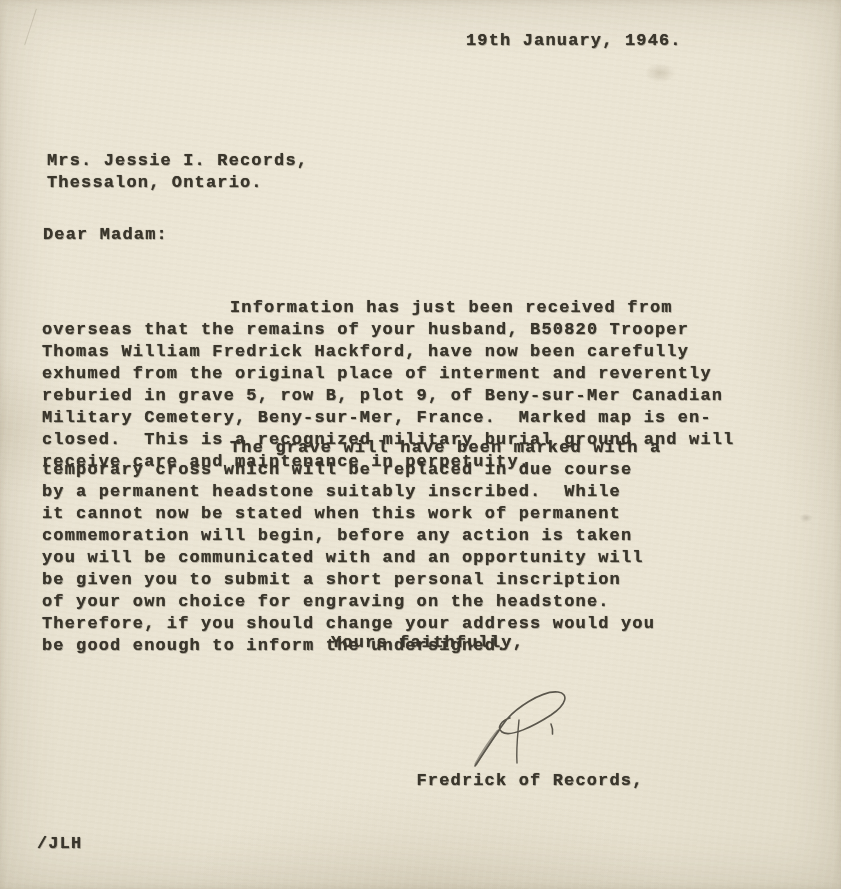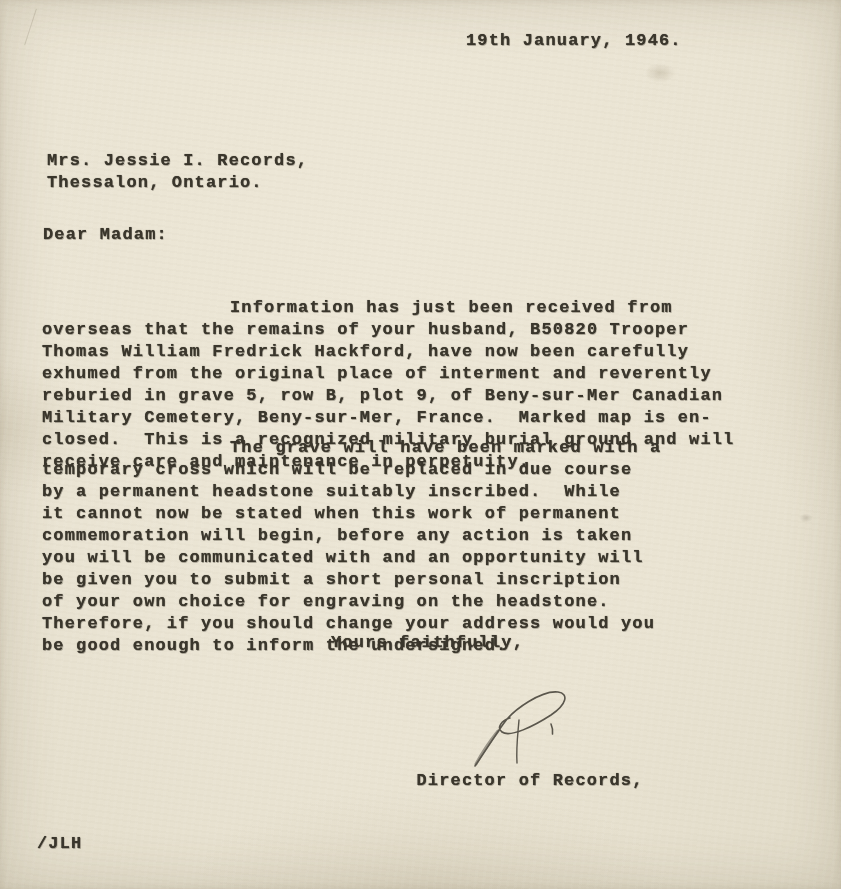--- a/index.html
+++ b/index.html
@@ -128,18 +128,18 @@
                  C 34 39.5, 40 32, 48 30" stroke-width="1.6"></path>
 
         <path d="M 57 32 C 56 45, 54 58, 55 75" stroke-width="1.4"></path>
 
         <path d="M 89 36 C 90.5 39.5, 91 43, 90.5 46" stroke-width="1.6"></path>
       </g>
     </svg>
   </div>
 
   <div class="ink signoff">
-    <div>Director of Records,</div>
+    <div>Fredrick of Records,</div>
   </div>
 
   <div class="ink initials">/JLH</div>
 
 </div>
 
 </body></html>

